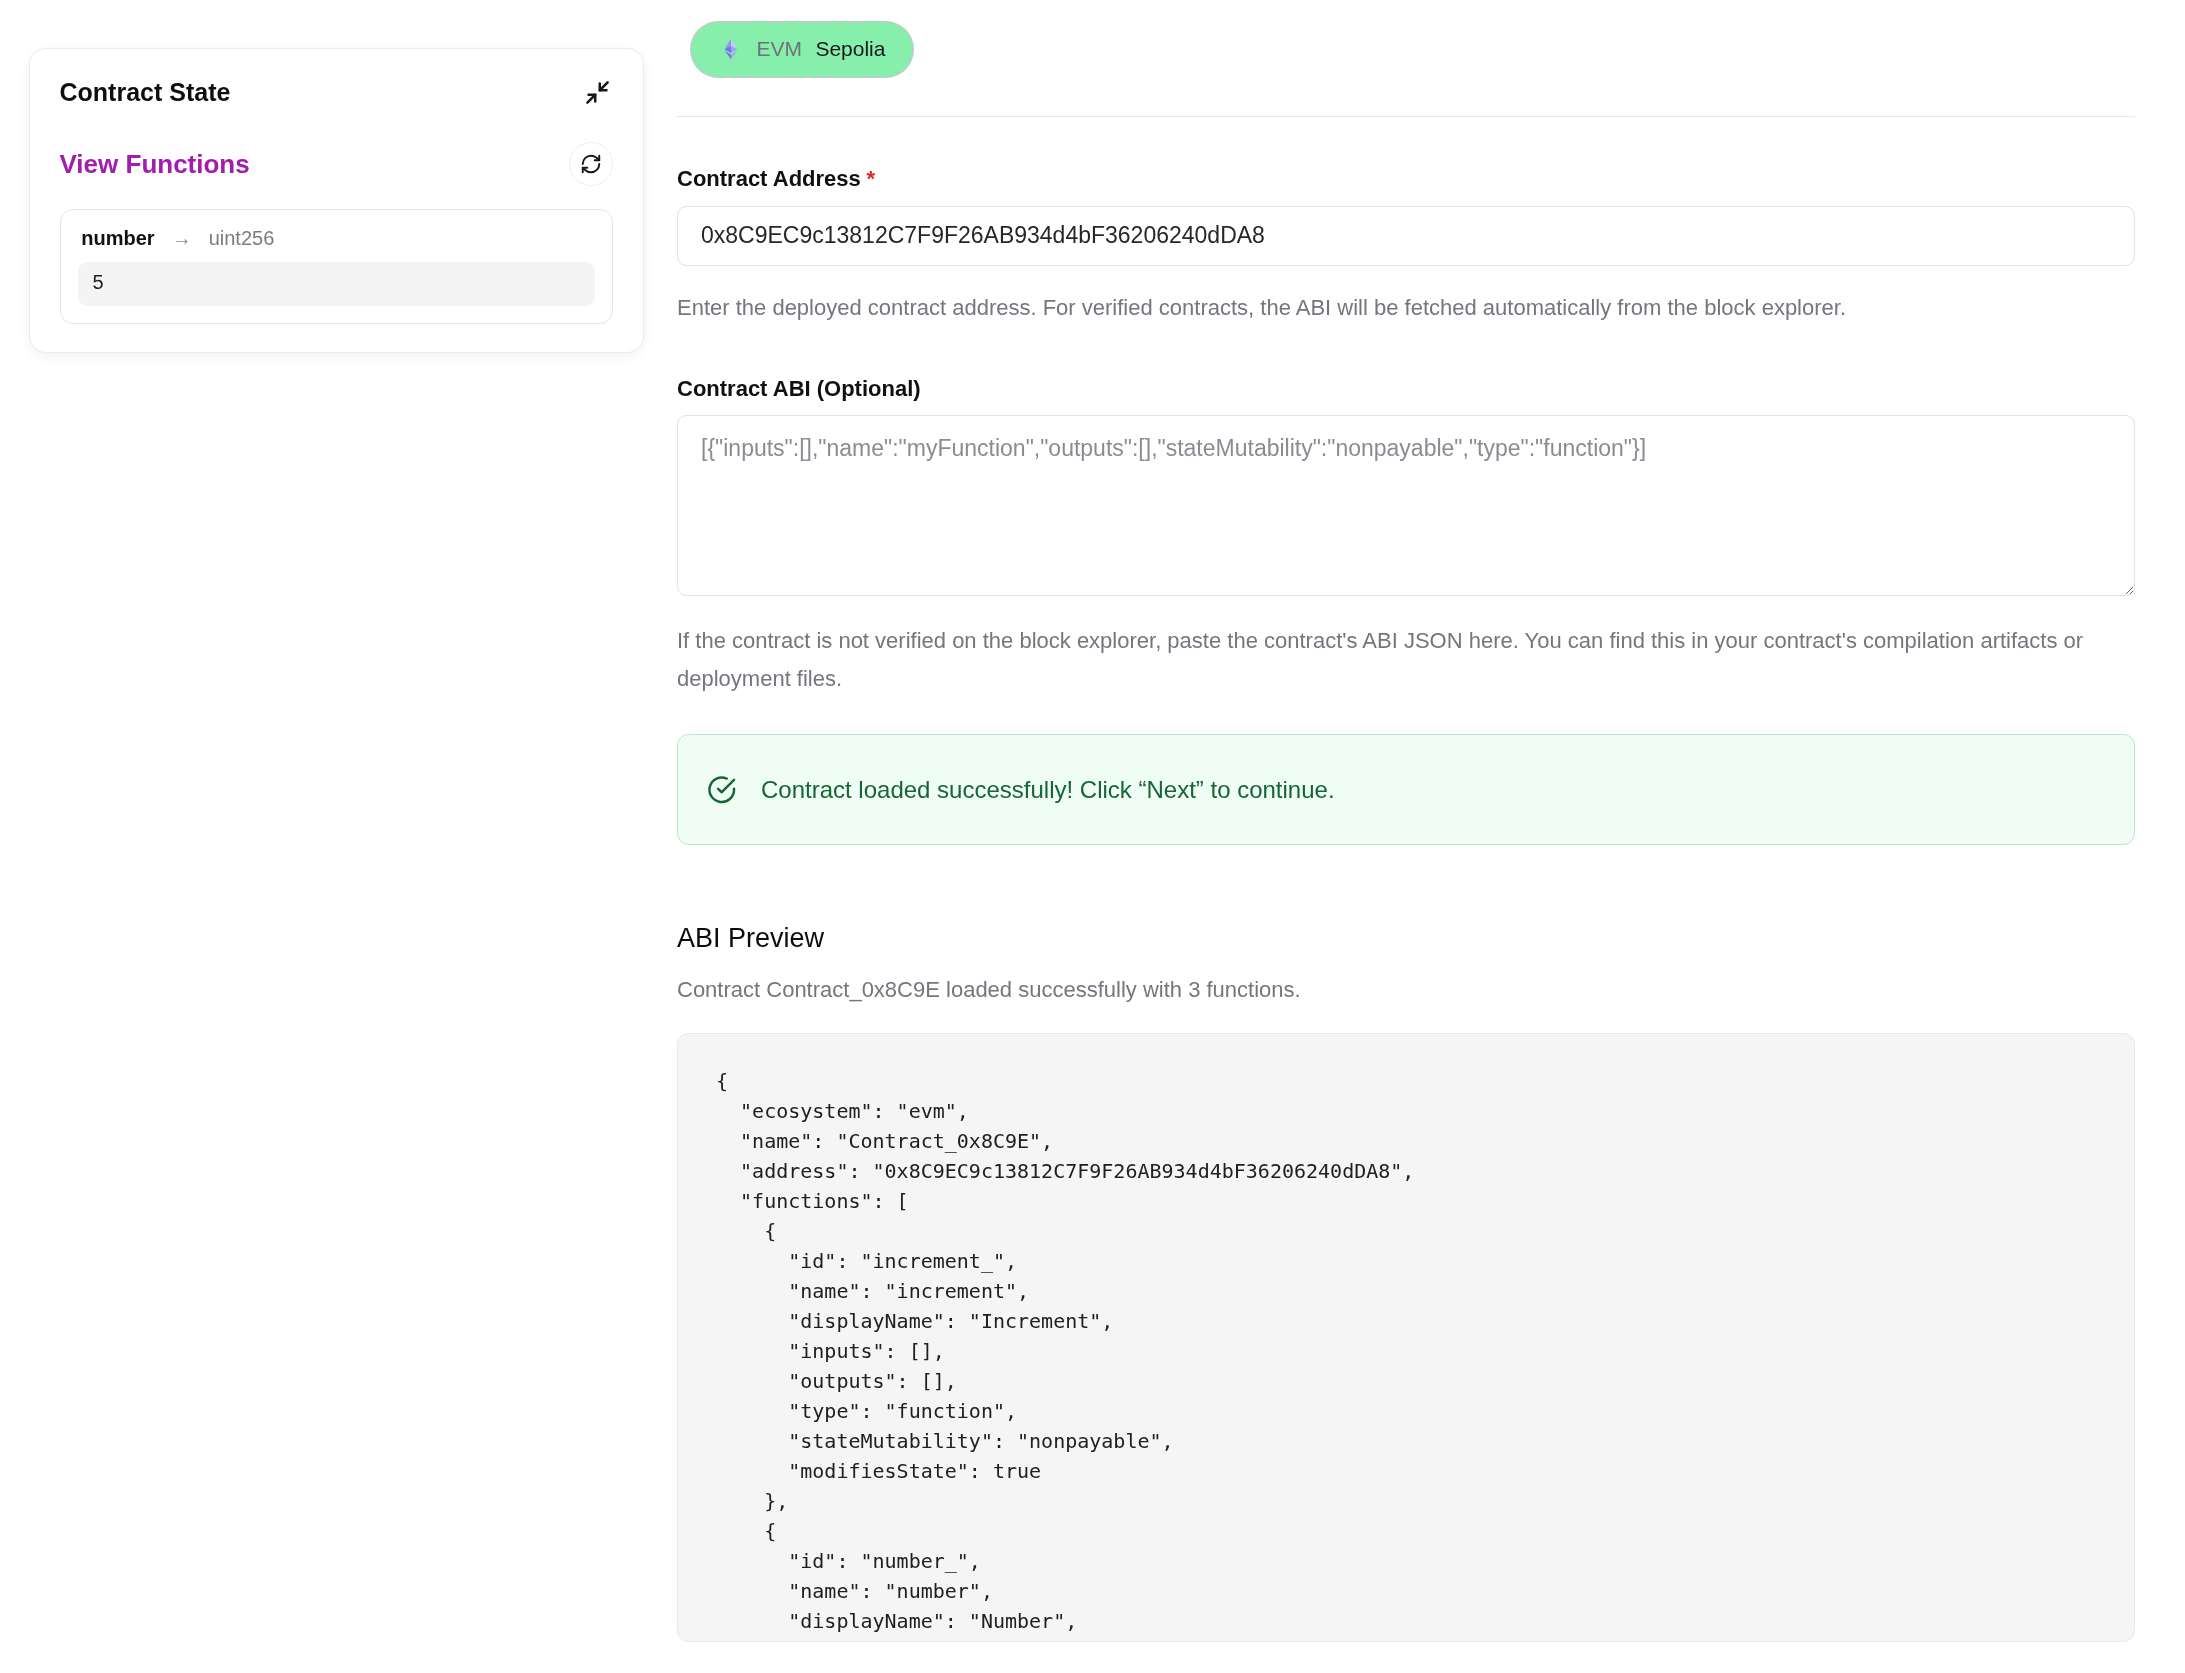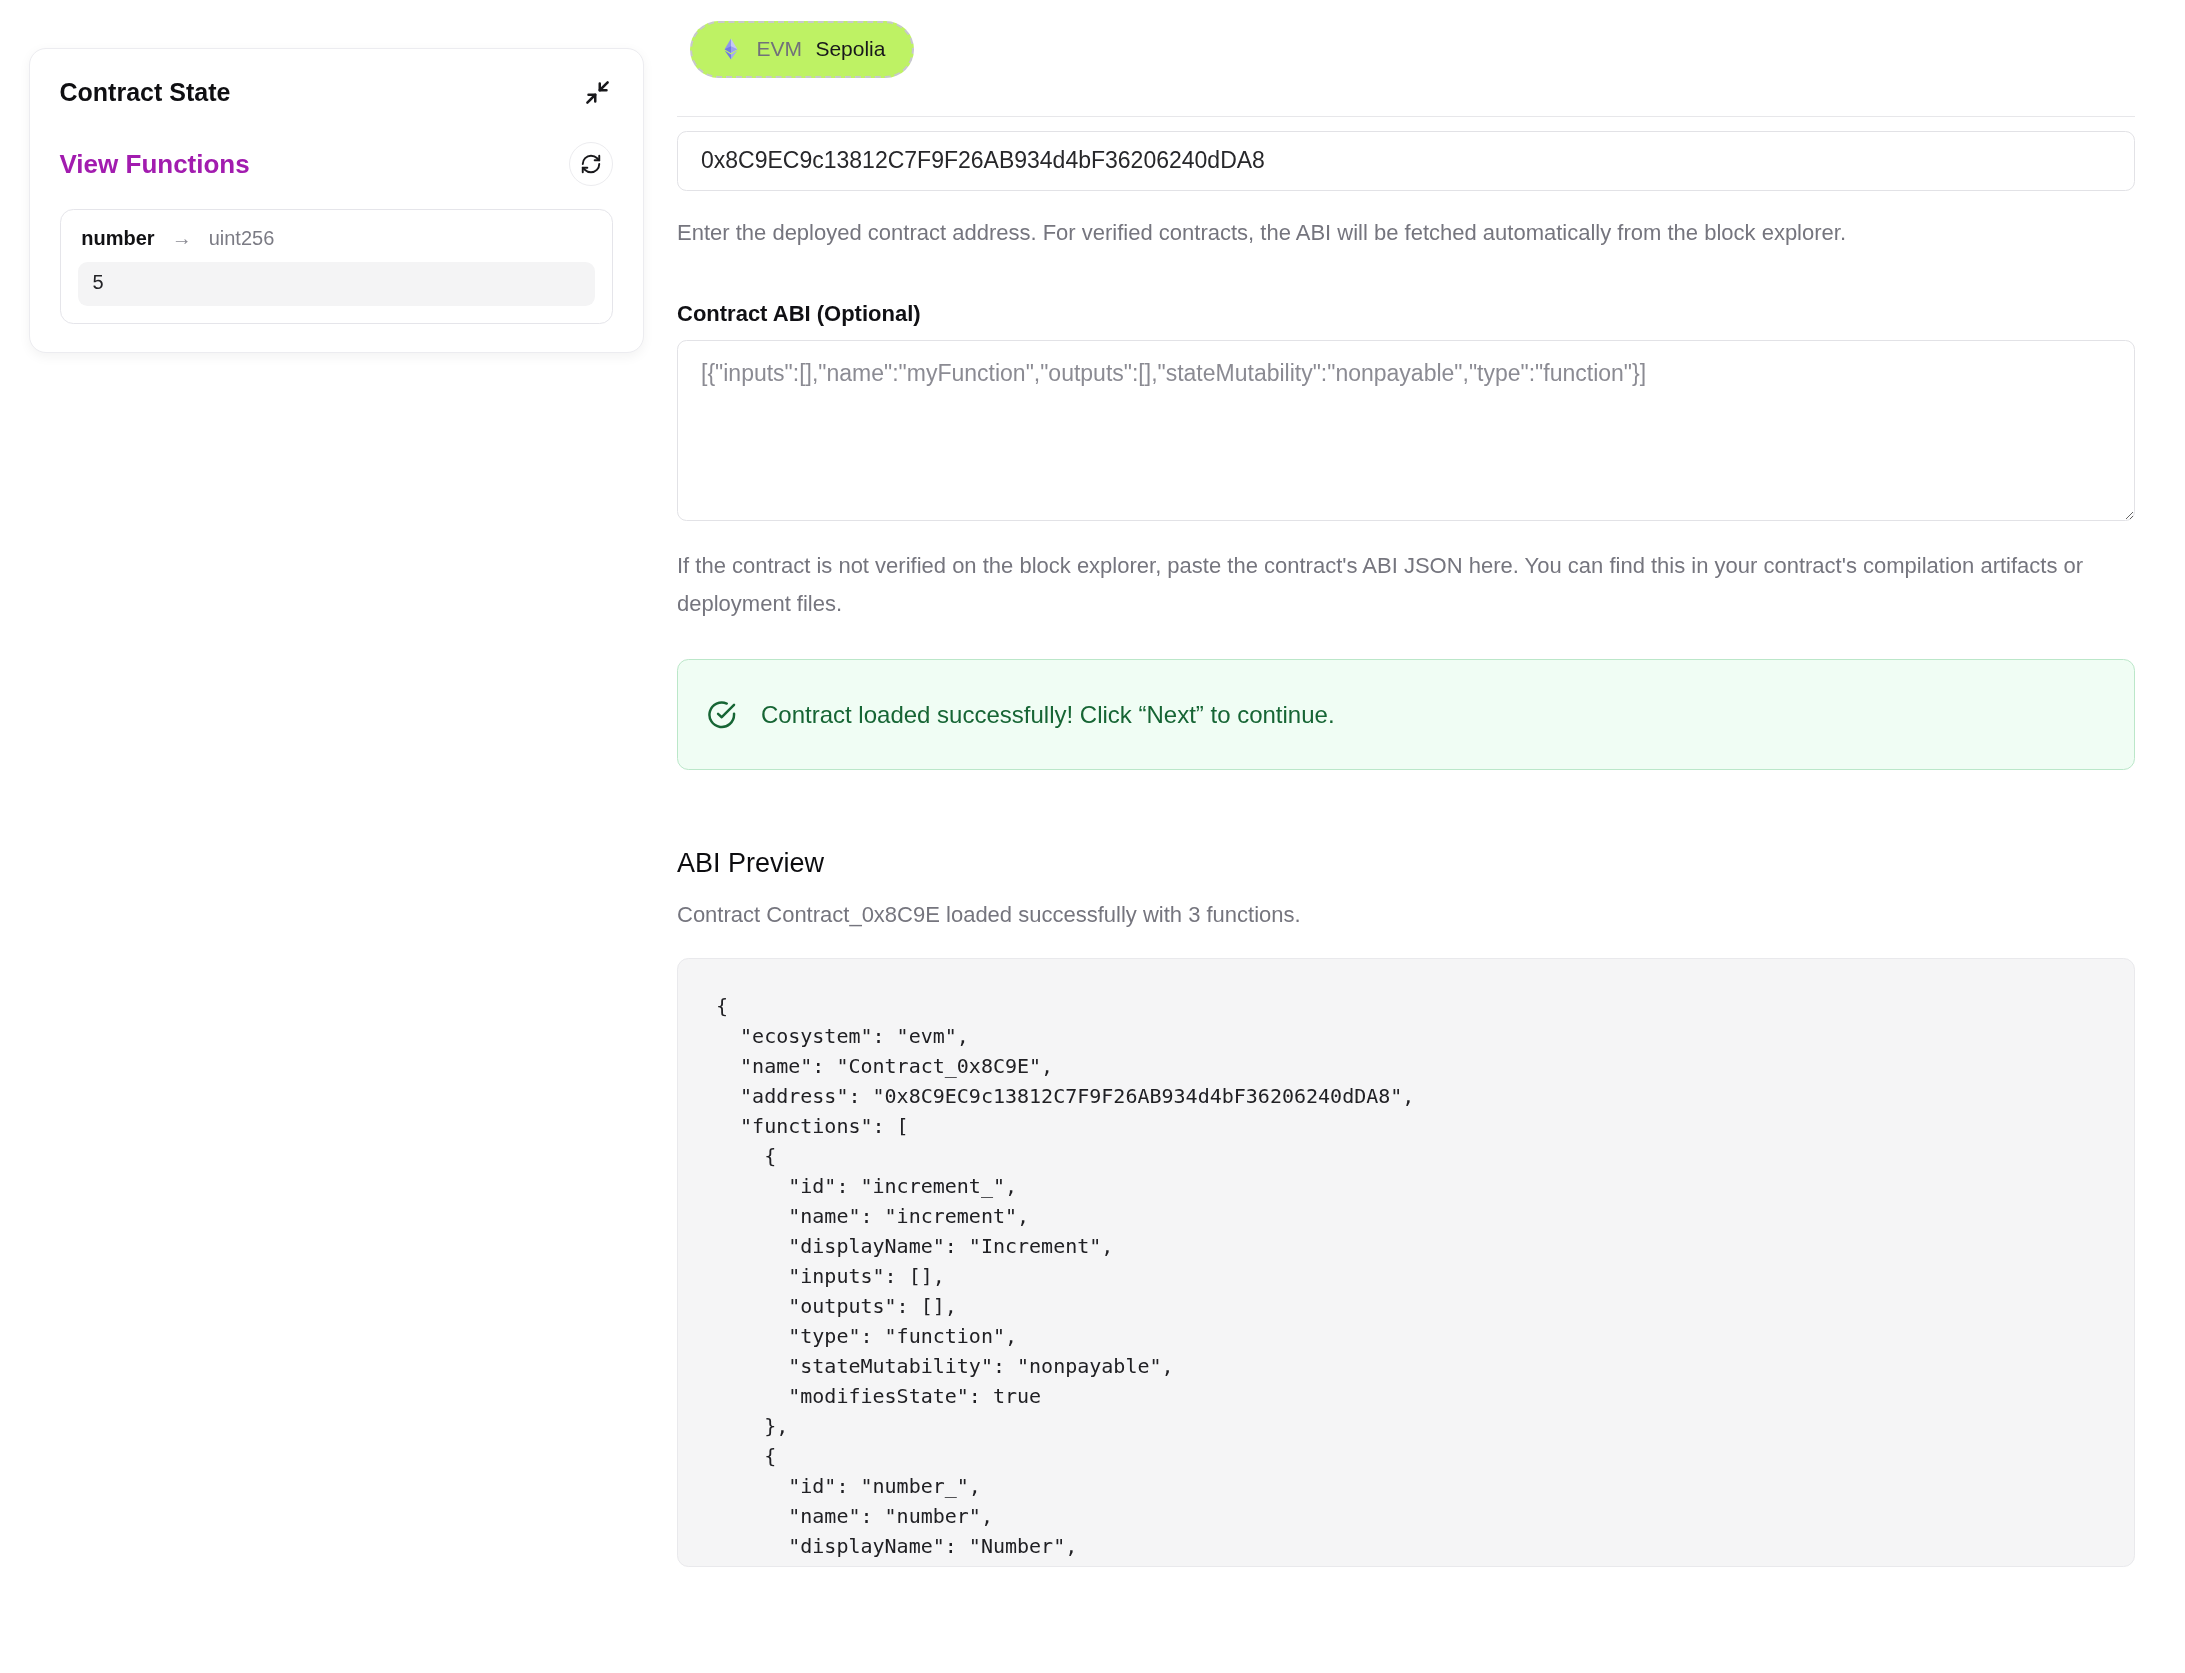--- a/index.html
+++ b/index.html
@@ -32,21 +32,21 @@
   .func-value {
     margin-top: 11.4px; background: #f4f4f5; border-radius: 9.5px;
     padding: 9.5px 15px; font-size: 20px; color: #222226; min-height: 44px;
   }
 
   
   .right-col { position: absolute; left: 677px; top: 21px; width: 1458px; }
   .network-badge {
     display: inline-flex; align-items: center; gap: 13.3px;
     padding: 14.3px 27px; border: 2.9px dashed #c7c7cd; border-radius: 38px;
-    background: #bef264; cursor: pointer; margin-left: 13.3px;
+    background: #86efac; cursor: pointer; margin-left: 13.3px;
   }
   .network-badge .eco { font-size: 21px; color: #71717a; }
   .network-badge .net { font-size: 21px; color: #18181b; font-weight: 500; }
   .divider { border: none; border-top: 1px solid #e7e7ea; margin-top: 38px; }
 
   .field-label { display: block; margin-top: 49px; font-size: 22px; font-weight: 600; color: #101014; }
   .req { color: #dc2626; margin-left: 5.7px; font-weight: 600; }
 
   .text-input {
     margin-top: 14.3px; width: 100%; height: 60px;
@@ -134,20 +134,21 @@
         <polygon points="12,9.2 18.4,12.3 12,16.1" fill="#9ba1ef"></polygon>
         <polygon points="5.6,13.6 12,17.6 12,22.6" fill="#7079e3"></polygon>
         <polygon points="18.4,13.6 12,17.6 12,22.6" fill="#a6abf0"></polygon>
       </svg>
       <span class="eco">EVM</span>
       <span class="net">Sepolia</span>
     </div>
 
     <hr class="divider">
 
+    <label class="field-label"><span>Contract Address</span><span class="req">*</span></label>
     <input class="text-input" type="text" value="0x8C9EC9c13812C7F9F26AB934d4bF36206240dDA8" style="">
     <p class="help-text">Enter the deployed contract address. For verified contracts, the ABI will be fetched automatically from the block explorer.</p>
 
     <label class="field-label">Contract ABI (Optional)</label>
     <textarea class="abi-textarea" placeholder="[{&quot;inputs&quot;:[],&quot;name&quot;:&quot;myFunction&quot;,&quot;outputs&quot;:[],&quot;stateMutability&quot;:&quot;nonpayable&quot;,&quot;type&quot;:&quot;function&quot;}]" style=""></textarea>
     <p class="help-text">If the contract is not verified on the block explorer, paste the contract's ABI JSON here. You can find this in your contract's compilation artifacts or deployment files.</p>
 
     <div class="success-alert">
       <svg width="29.5" height="29.5" viewBox="0 0 24 24" fill="none" stroke="#166534" stroke-width="2" stroke-linecap="round" stroke-linejoin="round">
         <path d="M22 11.08V12a10 10 0 1 1-5.93-9.14"></path>

